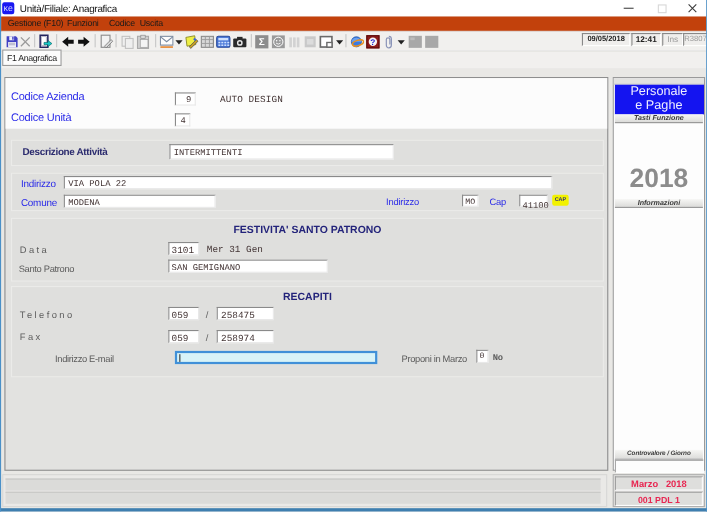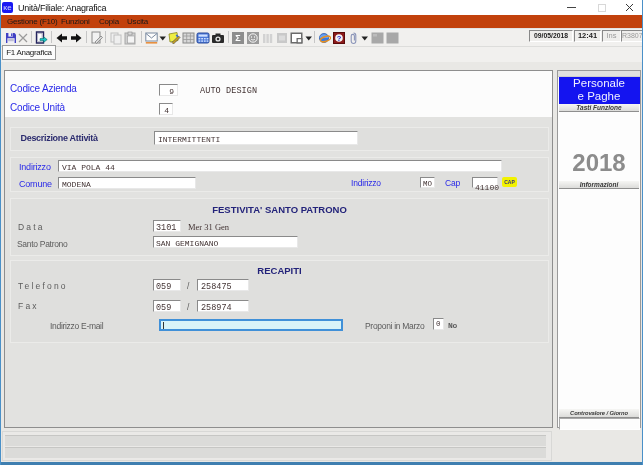--- a/index.html
+++ b/index.html
@@ -32,21 +32,21 @@
   <div class="abs" style="left:18px;top:3px;font-size:9px;letter-spacing:-0.25px;color:#111;">Unità/Filiale: Anagrafica</div>
   <div class="abs" style="left:567px;top:7px;width:9px;height:1px;background:#444;"></div>
   <div class="abs" style="left:598px;top:4px;width:6px;height:6px;border:1px solid #d8d8d8;"></div>
   <svg class="abs" style="left:625px;top:3px;" width="9" height="9">
       <path d="M1 1 L8 8 M8 1 L1 8" stroke="#3a3a3a" stroke-width="1"></path>
     </svg>
 
   <div class="abs" style="left:1px;top:15px;width:641px;height:14px;background:#c2410c;border-bottom:1px solid #e2e2e2;box-sizing:border-box;">
     <span class="abs" style="left:6px;top:2px;font-size:8px;letter-spacing:-0.2px;color:#1a1a1a;">Gestione (F10)</span>
     <span class="abs" style="left:60px;top:2px;font-size:8px;letter-spacing:-0.2px;color:#1a1a1a;">Funzioni</span>
-    <span class="abs" style="left:98px;top:2px;font-size:8px;letter-spacing:-0.2px;color:#1a1a1a;">Copia</span>
+    <span class="abs" style="left:98px;top:2px;font-size:8px;letter-spacing:-0.2px;color:#1a1a1a;">Codice</span>
     <span class="abs" style="left:126px;top:2px;font-size:8px;letter-spacing:-0.2px;color:#1a1a1a;">Uscita</span>
   </div>
 
   <div id="toolbar" class="abs" style="left:1px;top:29px;width:641px;height:18px;background:#f1f0ee;border-bottom:1px solid #dddddb;box-sizing:border-box;">
 
     <svg class="abs" style="left:4px;top:3px;" width="12" height="12">
         <path d="M1 1 L9.5 1 L11 2.5 L11 11 L1 11 Z" fill="#4040c4"></path>
         <rect x="3.4" y="1" width="4.4" height="3.6" fill="#f0f0f8"></rect>
         <rect x="6.1" y="1.4" width="1.3" height="2.7" fill="#4040c4"></rect>
         <rect x="2.4" y="6.2" width="7.2" height="4.8" fill="#f0f0f8"></rect>
@@ -221,21 +221,21 @@
 
   <div class="abs" style="left:10px;top:127px;width:539px;height:24px;background:#dfdfdd;border:1px solid #ebebe9;box-sizing:border-box;"></div>
   <div class="abs" style="left:20.5px;top:132.5px;font-size:9px;letter-spacing:-0.3px;font-weight:bold;color:#2b2b6e;">Descrizione Attività</div>
   <div class="inp" style="left:154px;top:131px;width:204px;height:14px;">
       <div class="mono" style="position:absolute;left:3px;top:3px;font-size:8px;">INTERMITTENTI</div>
     </div>
 
   <div class="abs" style="left:10px;top:157px;width:539px;height:35px;background:#dfdfdd;border:1px solid #ebebe9;box-sizing:border-box;"></div>
   <div class="abs lbl" style="left:19px;top:161.5px;">Indirizzo</div>
   <div class="inp" style="left:58px;top:160px;width:444px;height:12px;">
-      <div class="mono" style="position:absolute;left:3px;top:2px;font-size:8px;">VIA POLA 44</div>
+      <div class="mono" style="position:absolute;left:3px;top:2px;font-size:8px;">VIA POLA 22</div>
     </div>
   <div class="abs lbl" style="left:19px;top:178.5px;">Comune</div>
   <div class="inp" style="left:58px;top:177px;width:138px;height:12px;">
       <div class="mono" style="position:absolute;left:3px;top:2px;font-size:8px;text-align:right;">MODENA</div>
     </div>
   <div class="abs lbl" style="left:351px;top:178px;font-size:8.5px;">Indirizzo</div>
   <div class="inp" style="left:420px;top:177px;width:15px;height:11px;">
       <div class="mono" style="position:absolute;left:2px;top:2px;font-size:7.5px;">MO</div>
     </div>
   <div class="abs lbl" style="left:445px;top:178px;font-size:8.5px;">Cap</div>
@@ -245,21 +245,21 @@
   <div class="abs" style="left:502px;top:177px;width:15px;height:10px;background:#f2f200;border-radius:2px;
        font-size:5px;font-weight:bold;color:#333377;text-align:center;line-height:10px;">CAP</div>
 
   <div class="abs" style="left:10px;top:198px;width:539px;height:58px;background:#dfdfdd;border:1px solid #ebebe9;box-sizing:border-box;">
     <div class="hdr" style="top:5px;">FESTIVITA' SANTO PATRONO</div>
   </div>
   <div class="abs glbl" style="left:18px;top:222px;letter-spacing:2.2px;">Data</div>
   <div class="inp" style="left:153px;top:220px;width:28px;height:12px;">
       <div class="mono" style="position:absolute;left:2px;top:1.5px;font-size:8.5px;">3101</div>
     </div>
-  <div class="abs mono" style="left:188px;top:222px;font-size:8.5px;font-family:Liberation Serif, serif;">Mer 31 Gen</div>
+  <div class="abs mono" style="left:188px;top:222px;font-size:8.5px;">Mer 31 Gen</div>
   <div class="abs glbl" style="left:17px;top:239px;">Santo Patrono</div>
   <div class="inp" style="left:153px;top:236px;width:145px;height:12px;padding-left:20px;">
       <div class="mono" style="position:absolute;left:2px;top:2px;font-size:8px;">SAN GEMIGNANO</div>
     </div>
 
   <div class="abs" style="left:10px;top:260px;width:539px;height:83px;background:#dfdfdd;border:1px solid #ebebe9;box-sizing:border-box;">
     <div class="hdr" style="top:4px;">RECAPITI</div>
   </div>
   <div class="abs glbl" style="left:18px;top:281px;letter-spacing:2.2px;">Telefono</div>
   <div class="inp" style="left:153px;top:279px;width:28px;height:12px;">
@@ -295,15 +295,19 @@
     <div class="abs" style="left:0;top:0;width:82px;height:5px;background:#e2e2e0;border-bottom:1px solid #cfcfcd;"></div>
     <div class="abs" style="left:0.5px;top:5.5px;width:81px;height:27px;background:#1414f0;color:#f0f0ff;
          font-size:11.5px;text-align:center;line-height:13px;padding-top:0px;">Personale<br>e Paghe</div>
     <div class="band" style="top:33px;height:7px;line-height:8px;">Tasti Funzione</div>
     <div class="abs" style="left:0;top:78px;width:82px;text-align:center;font-size:24px;font-weight:bold;color:#8c8c8c;">2018</div>
     <div class="band" style="top:110px;height:7px;line-height:8px;">Informazioni</div>
     <div class="band" style="top:338px;height:8px;line-height:9px;font-size:5.8px;letter-spacing:-0.1px;">Controvalore / Giorno</div>
     <div class="abs" style="left:1px;top:347px;width:79px;height:10px;border:1px solid #a8a8a8;border-bottom-color:#fff;border-right-color:#fff;background:#fdfdfd;"></div>
   </div>
 
+  <div class="abs" style="left:557px;top:431px;width:84px;height:30px;background:#e2e1df;border:1px solid #b0b0b0;box-sizing:border-box;">
+    <div class="well" style="left:1px;top:1px;width:80px;height:13px;color:#e82752;font-weight:bold;font-size:8.5px;text-align:center;line-height:13px;background:#dededc;">Marzo&nbsp;&nbsp;&nbsp;2018</div>
+    <div class="well" style="left:1px;top:15px;width:80px;height:13px;color:#e82752;font-weight:bold;font-size:8px;text-align:center;line-height:13px;background:#dededc;">001 PDL 1</div>
+  </div>
 
   <div class="abs" style="left:0;top:462px;width:643px;height:3px;background:#3f7fb0;"></div>
 </div>
 
 </body></html>

